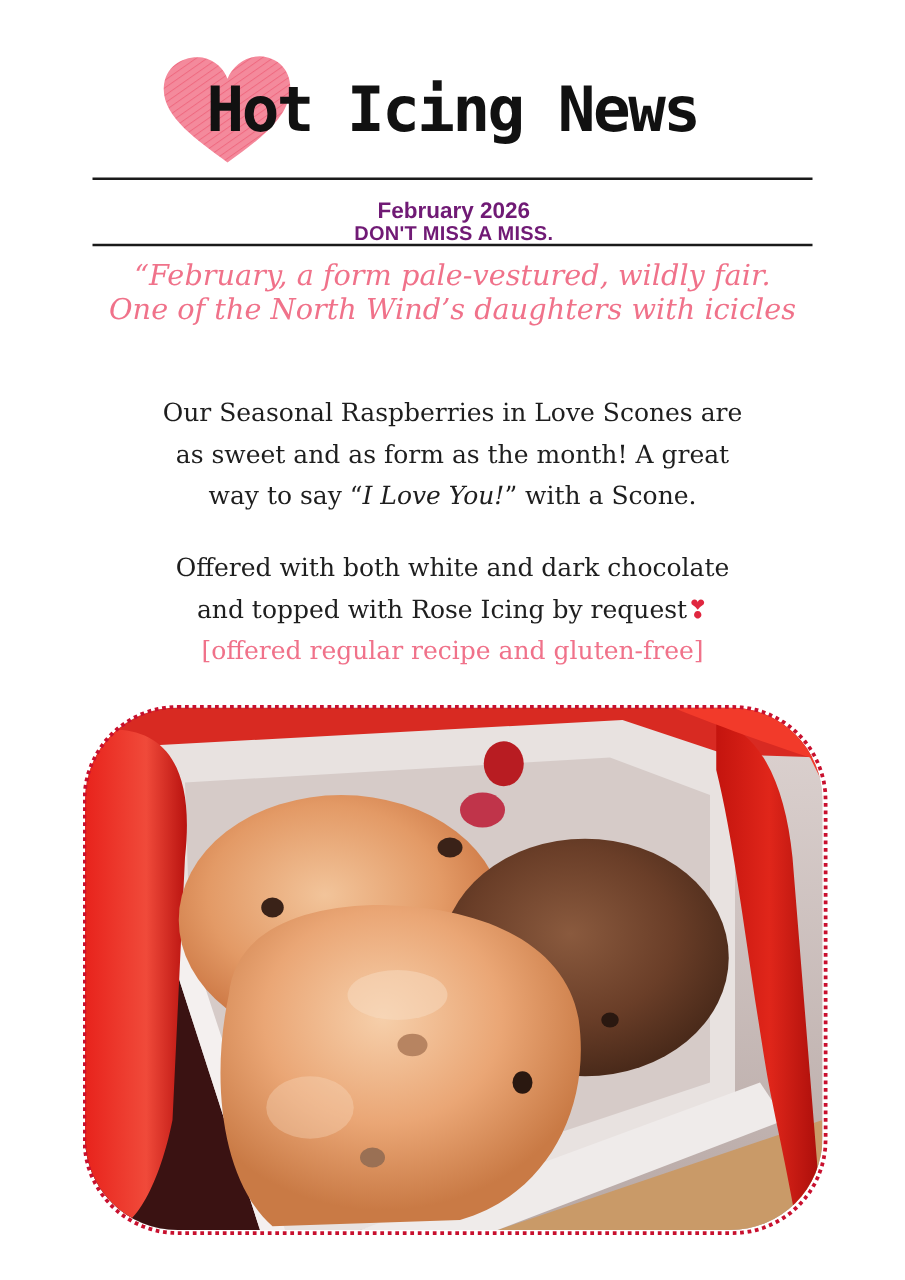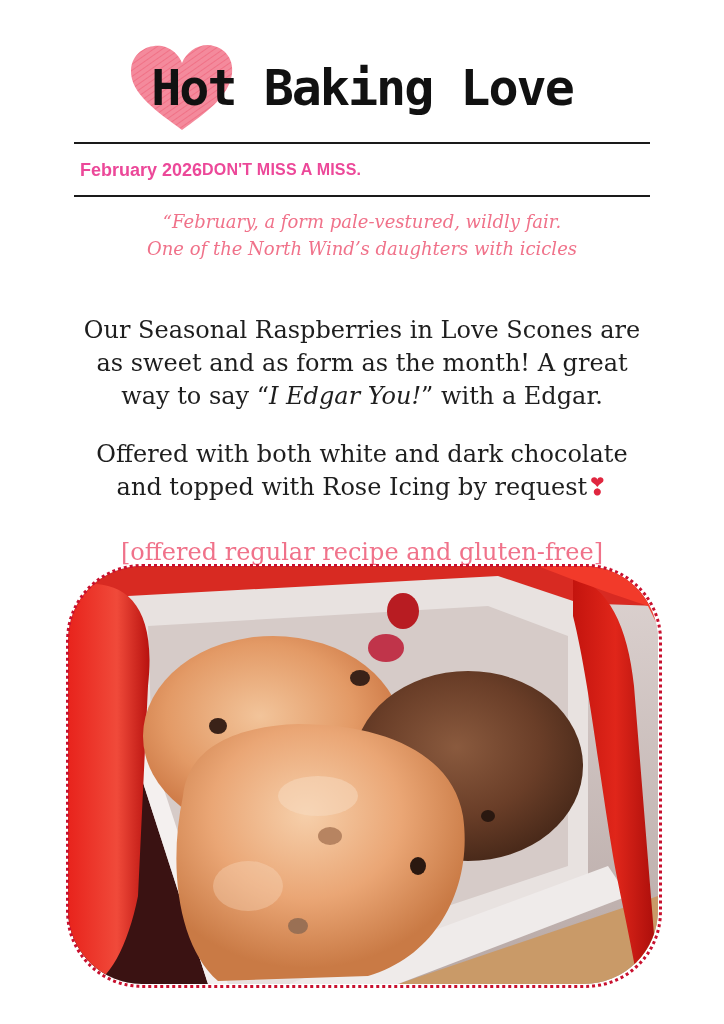--- a/index.html
+++ b/index.html
@@ -53,57 +53,59 @@
     }
     .rule.top { top: 142px; }
     .rule.bottom { top: 195px; }
     .dateline {
       position: absolute;
       left: 80px;
       width: 566px;
       top: 158px;
       height: 24px;
       display: flex;
+      justify-content: space-between;
       align-items: center;
       font-family: "Liberation Sans", "DejaVu Sans", sans-serif;
       font-weight: bold;
-      color: #ec4899;
+      color: #701a75;
+      flex-direction: column;
     }
     .dateline .date { font-size: 18px; }
     .dateline .tagline { font-size: 16px; letter-spacing: 0.2px; }
 
     .quote {
       position: absolute;
       left: 40px;
       width: 644px;
       top: 208px;
       text-align: center;
       font-family: "DejaVu Serif", serif;
       font-style: italic;
-      font-size: 18px;
+      font-size: 23px;
       line-height: 27px;
       color: #f0728a;
     }
     .quote div { white-space: nowrap; }
 
     .para {
       position: absolute;
       left: 30px;
       width: 664px;
       text-align: center;
       font-family: "DejaVu Serif", serif;
-      font-size: 24px;
+      font-size: 20px;
       line-height: 33px;
       color: #1e1e1e;
     }
     .para div { white-space: nowrap; }
     .para.p1 { top: 314px; }
     .para.p2 { top: 438px; }
     .para .em { font-style: italic; }
-    .para .pink { color: #f0728a; margin-top: 32px; }
+    .para .pink { color: #f0728a; }
     .heart-mark { color: #e0263f; }
 
     
     .photo {
       position: absolute;
       left: 68px;
       top: 566px;
       width: 590px;
       height: 418px;
       border-radius: 74px;
@@ -128,39 +130,39 @@
 <div class="masthead">
   <svg class="heart" viewBox="0 0 108 92">
     <defs>
       <pattern id="hatch" width="5" height="5" patternUnits="userSpaceOnUse" patternTransform="rotate(55)">
         <rect width="5" height="5" fill="#f48a9c"></rect>
         <line x1="0" y1="0" x2="0" y2="5" stroke="#ef6a80" stroke-width="1.6"></line>
       </pattern>
     </defs>
     <path d="M54 88 C 30 70, 2 52, 3 28 C 4 10, 20 2, 34 4 C 44 6, 51 13, 54 21 C 58 11, 68 3, 80 3 C 96 4, 106 16, 104 32 C 101 55, 76 72, 54 88 Z" fill="url(#hatch)"></path>
   </svg>
-  <div class="title"><span class="hot">Hot</span><span style="white-space:pre"> Baking Love</span></div>
+  <div class="title"><span class="hot">Hot</span><span style="white-space:pre"> Icing News</span></div>
 </div>
 
 <div class="rule top"></div>
 <div class="dateline">
   <span class="date">February 2026</span>
   <span class="tagline">DON'T MISS A MISS.</span>
 </div>
 <div class="rule bottom"></div>
 
 <div class="quote">
   <div>“February, a form pale-vestured, wildly fair.</div>
   <div>One of the North Wind’s daughters with icicles</div>
 </div>
 
 <div class="para p1">
   <div>Our Seasonal Raspberries in Love Scones are</div>
   <div>as sweet and as form as the month! A great</div>
-  <div><span>way to say “</span><span class="em">I Edgar You!</span><span>” with a Edgar.</span></div>
+  <div><span>way to say “</span><span class="em">I Love You!</span><span>” with a Scone.</span></div>
 </div>
 
 <div class="para p2">
   <div>Offered with both white and dark chocolate</div>
   <div><span>and topped with Rose Icing by request</span><span class="heart-mark">❣</span></div>
   <div class="pink">[offered regular recipe and gluten-free]</div>
 </div>
 
 <div class="photo">
   <svg width="590" height="418" viewBox="0 0 590 418">

